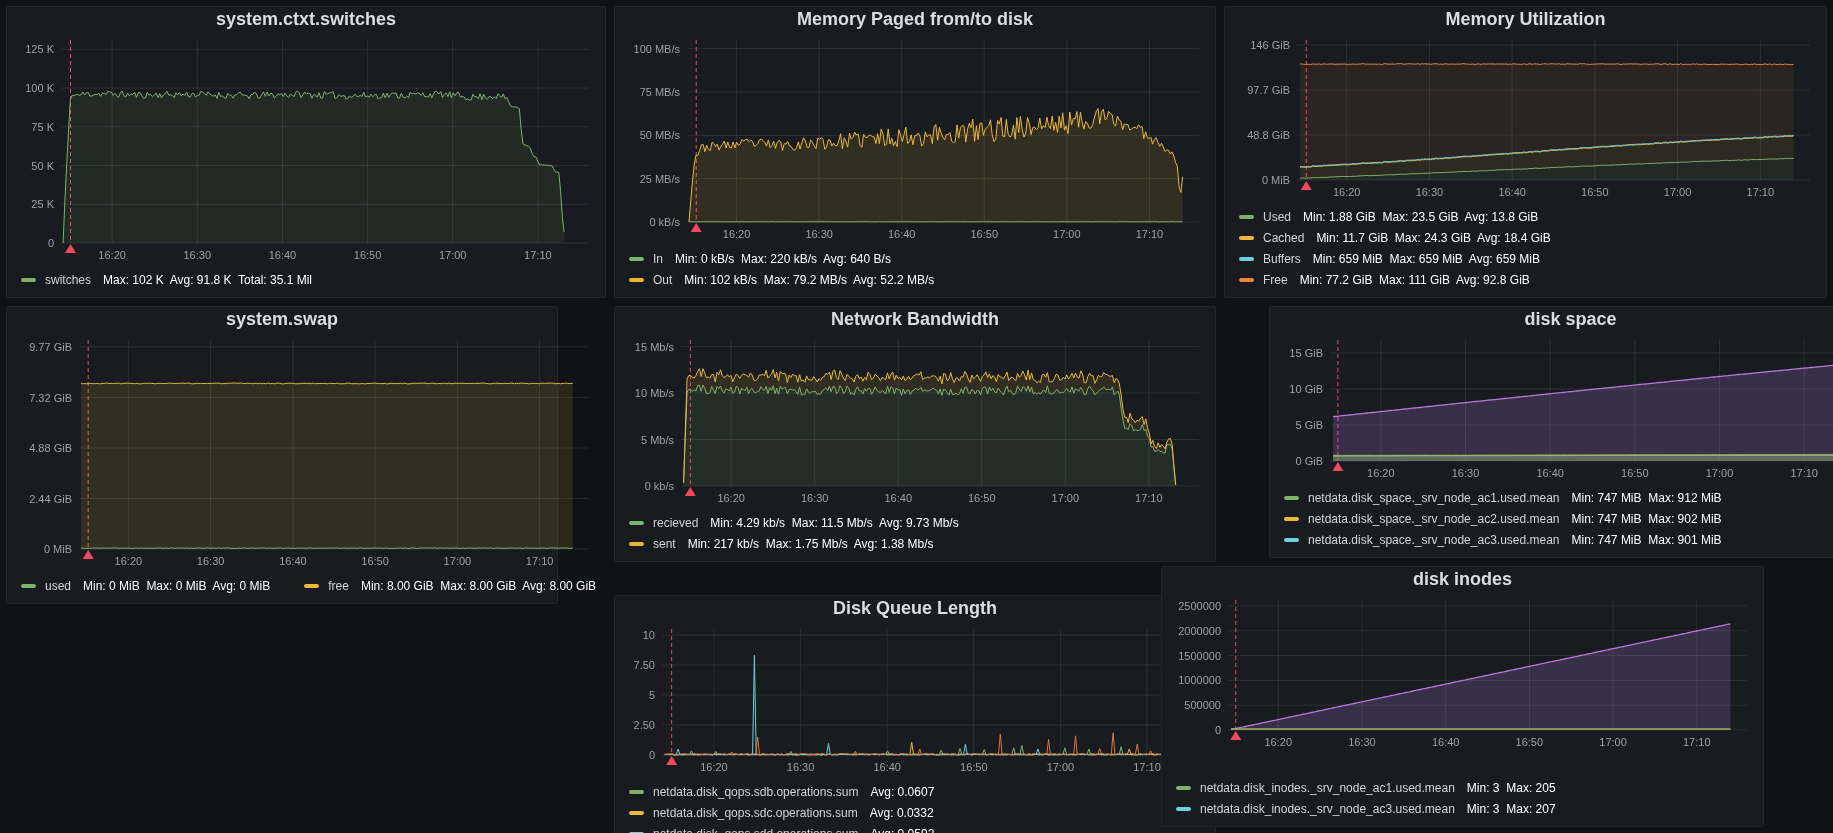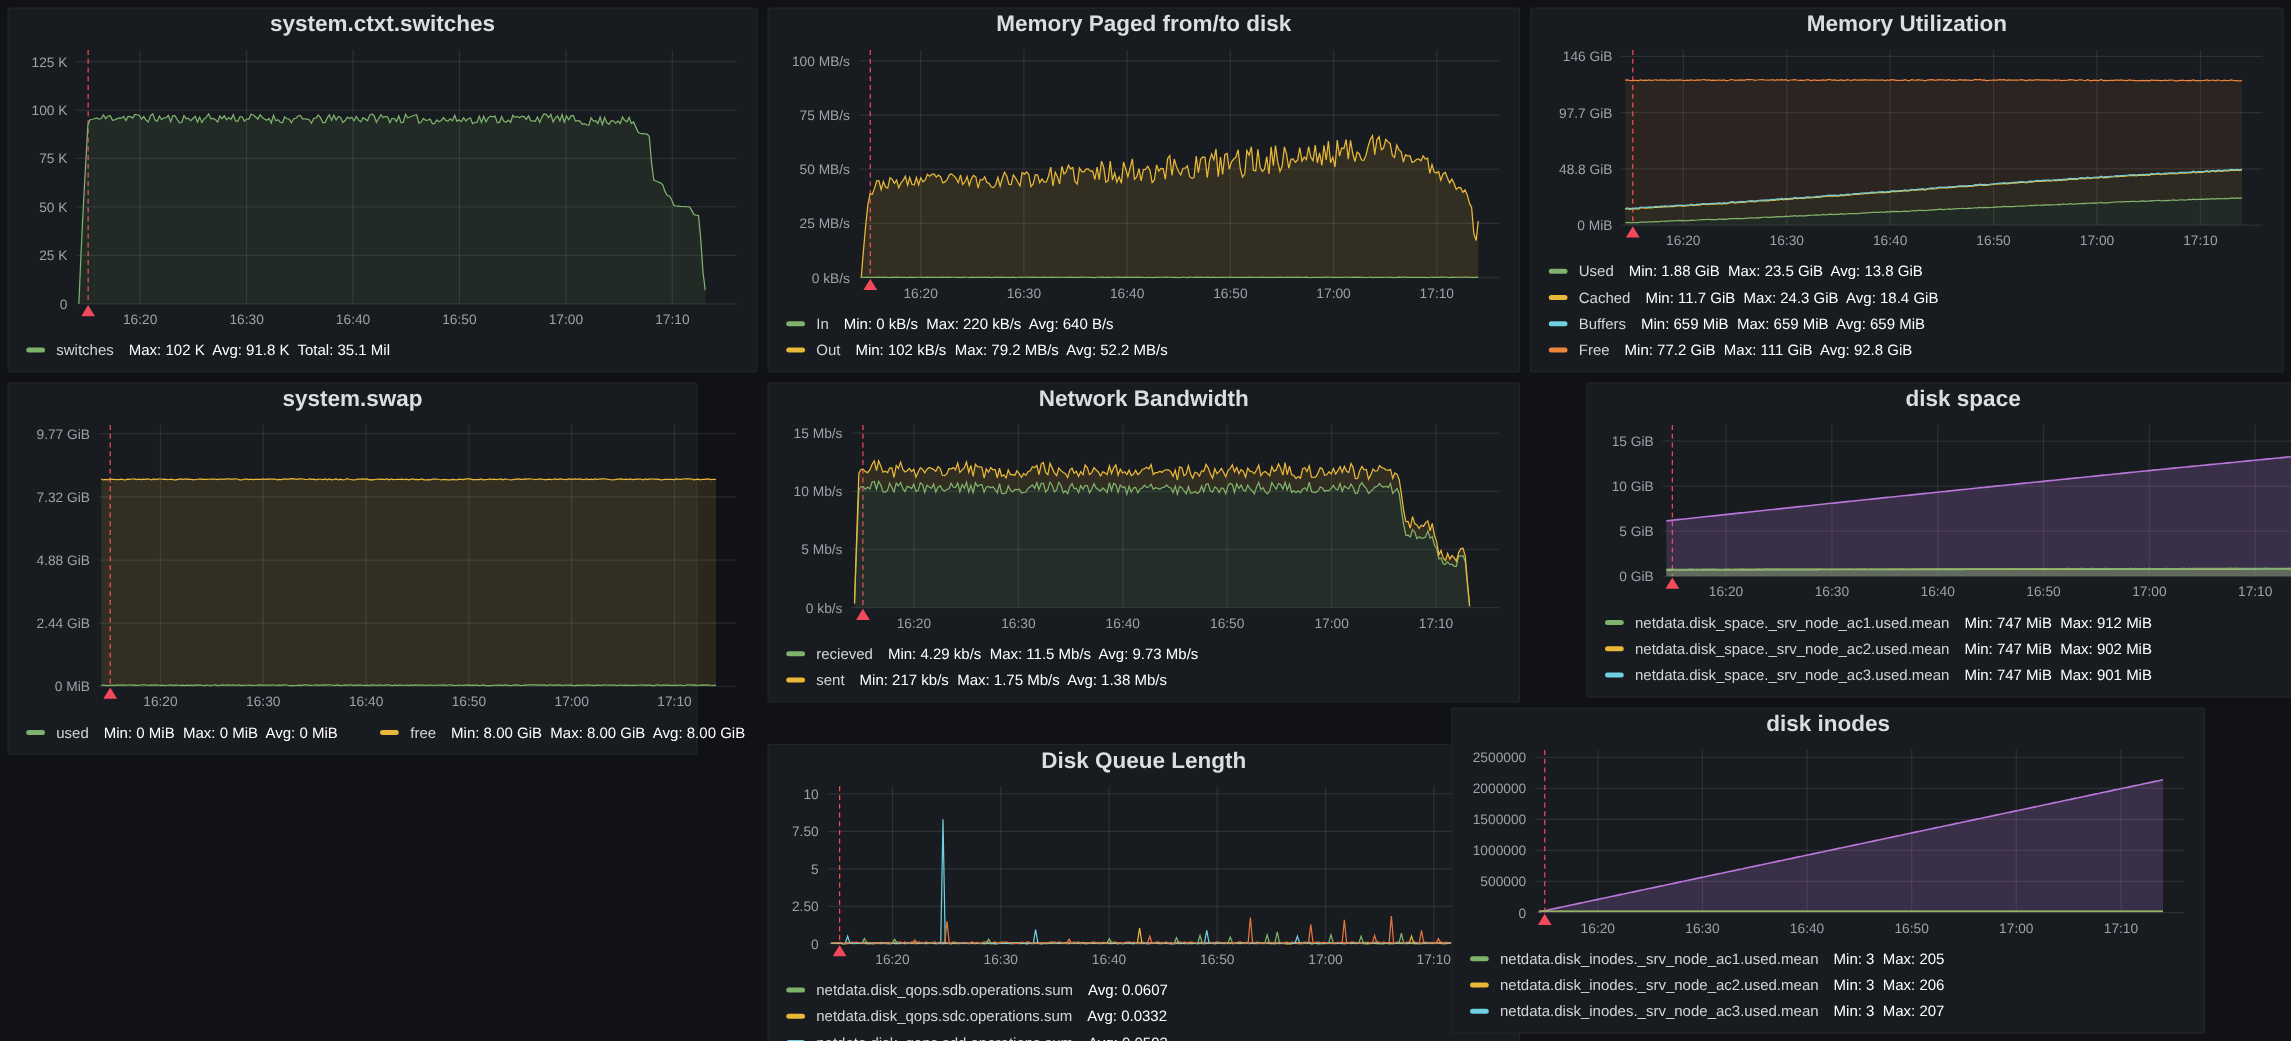--- a/index.html
+++ b/index.html
@@ -505,25 +505,20 @@
           <polygon points="62.285,148 73.285,148 67.785,139" fill="#f2495c"></polygon>
         </svg>
       </div>
     <div class="legend">
         <div class="legend-item">
           <span class="legend-swatch" style="background: rgb(126, 178, 109);"></span>
           <span class="legend-name">netdata.disk_inodes._srv_node_ac1.used.mean</span>
           <span class="legend-stats">Min: 3  Max: 205</span>
         </div>
         <div class="legend-item">
-          <span class="legend-swatch" style="background: rgb(234, 184, 57);"></span>
-          <span class="legend-name">netdata.disk_inodes._srv_node_ac2.used.mean</span>
-          <span class="legend-stats">Min: 3  Max: 206</span>
-        </div>
-        <div class="legend-item">
           <span class="legend-swatch" style="background: rgb(110, 208, 224);"></span>
           <span class="legend-name">netdata.disk_inodes._srv_node_ac3.used.mean</span>
           <span class="legend-stats">Min: 3  Max: 207</span>
         </div>
       </div>
   </div>
 
 </div>
 
 </body></html>

